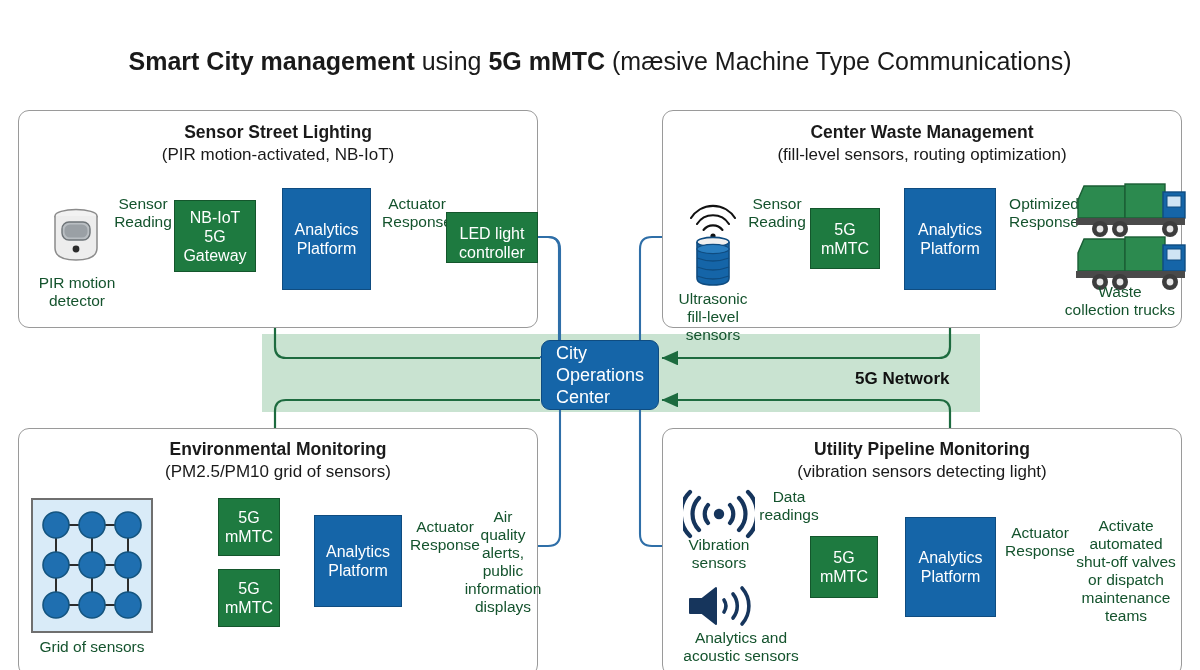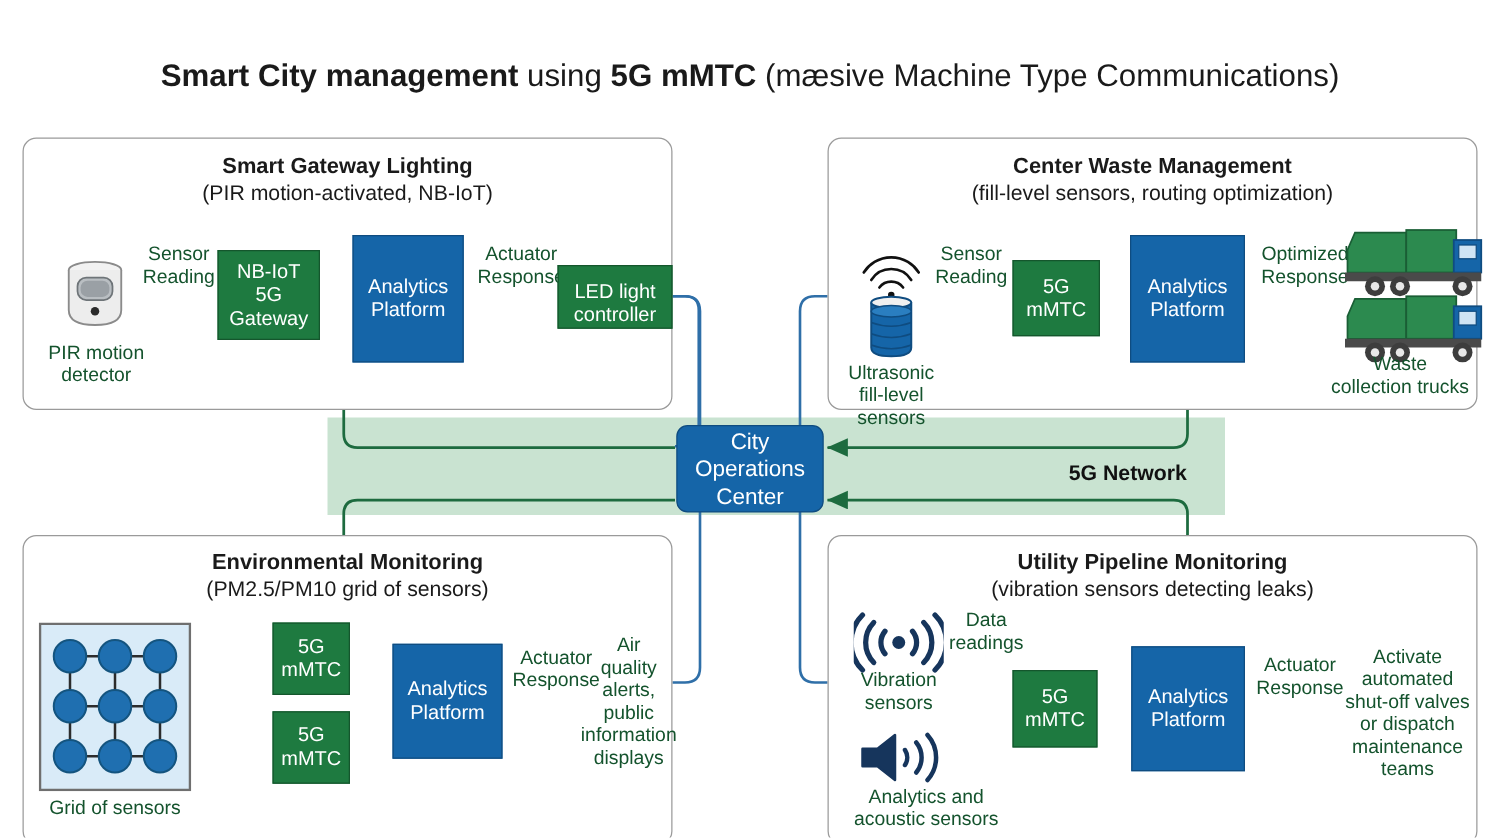--- a/index.html
+++ b/index.html
@@ -44,21 +44,21 @@
     position:absolute; display:flex; align-items:center; justify-content:center;
     text-align:center; color:#ffffff; font-size:16px; line-height:19px;
   }
   .boxg { background:#1e7a40; border:1.2px solid #14562c; }
   .boxb { background:#1565a8; border:1.2px solid #0f4c80; }
 
   
   .hub {
     position:absolute; background:#1565a8; border:1.4px solid #0f4c80;
     border-radius:9px; color:#fff; font-size:18px; line-height:22px;
-    display:flex; align-items:center; justify-content:center; text-align:center;
+    display:flex; align-items:center; justify-content:center; text-align:left;
     z-index:6;
   }
 
   
   .lbl {
     position:absolute; font-size:15.5px; line-height:18px; text-align:center;
     color:#14532d; white-space:pre-line;
   }
   .lbl.l { text-align:left; }
   .net-label {
@@ -119,21 +119,21 @@
     <line x1="277" y1="572" x2="312" y2="549" stroke="#000" stroke-width="2.2" marker-end="url(#ahK)"></line>
     <line x1="399" y1="533" x2="467" y2="533" stroke="#000" stroke-width="2.2" marker-end="url(#ahK)"></line>
 
     <path d="M756 503 L782 503 L782 575 L756 575" fill="none" stroke="#000" stroke-width="2.2"></path>
     <line x1="782" y1="539" x2="807" y2="539" stroke="#000" stroke-width="2.2" marker-end="url(#ahK)"></line>
     <line x1="879" y1="539" x2="903" y2="539" stroke="#000" stroke-width="2.2" marker-end="url(#ahK)"></line>
     <line x1="996" y1="539" x2="1066" y2="539" stroke="#000" stroke-width="2.2" marker-end="url(#ahK)"></line>
   </svg>
 
   <div class="panel" style="left:18px; top:82px; width:520px; height:218px;">
-    <div class="panel-title" style="top:10px;">Smart Gateway Lighting</div>
+    <div class="panel-title" style="top:10px;">Sensor Street Lighting</div>
     <div class="panel-sub" style="top:33px;">(PIR motion-activated, NB-IoT)</div>
   </div>
 
   <div class="icon" style="left:45px; top:175px;">
     <svg width="62" height="62" viewBox="0 0 62 62">
       <ellipse cx="31" cy="13" rx="21" ry="6.5" fill="#f2f2f2" stroke="#8b8b8b" stroke-width="1.5"></ellipse>
       <path d="M10 13 L10 45 Q10 57 31 57 Q52 57 52 45 L52 13" fill="#ededed" stroke="#8b8b8b" stroke-width="1.5"></path>
       <rect x="17" y="19" width="28" height="18" rx="7" fill="#b9bec2" stroke="#6e7478" stroke-width="1.4"></rect>
       <rect x="19.5" y="21.5" width="23" height="13" rx="5.5" fill="#9aa0a5"></rect>
       <circle cx="31" cy="46" r="3.4" fill="#2b2b2b"></circle>
@@ -295,21 +295,21 @@
 
   <div class="lbl" style="left:464px; top:480px; width:78px;">Air
 quality
 alerts,
 public
 information
 displays</div>
 
   <div class="panel" style="left:662px; top:400px; width:520px; height:248px;">
     <div class="panel-title" style="top:9px;">Utility Pipeline Monitoring</div>
-    <div class="panel-sub" style="top:32px;">(vibration sensors detecting leaks)</div>
+    <div class="panel-sub" style="top:32px;">(vibration sensors detecting light)</div>
   </div>
 
   <div class="icon" style="left:683px; top:460px;">
     <svg width="72" height="52" viewBox="0 0 72 52">
       <circle cx="36" cy="26" r="5.2" fill="#16355c"></circle>
       <g fill="none" stroke="#16355c" stroke-width="4.2" stroke-linecap="round">
         <path d="M25 17 A14 14 0 0 0 25 35"></path>
         <path d="M47 17 A14 14 0 0 1 47 35"></path>
         <path d="M16 10 A23 23 0 0 0 16 42"></path>
         <path d="M56 10 A23 23 0 0 1 56 42"></path>

